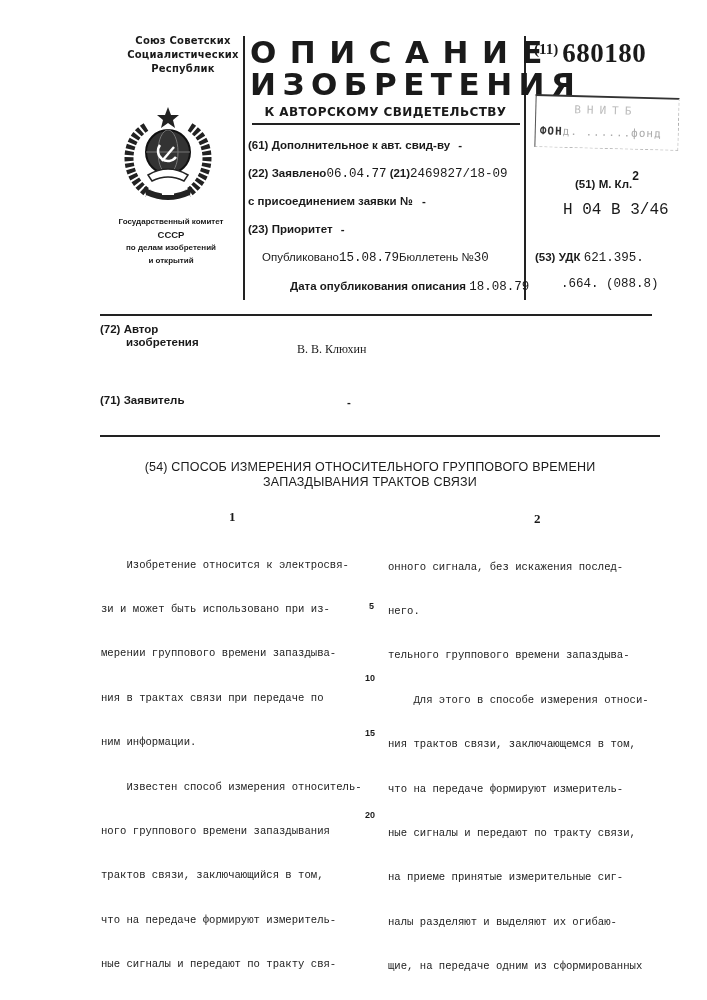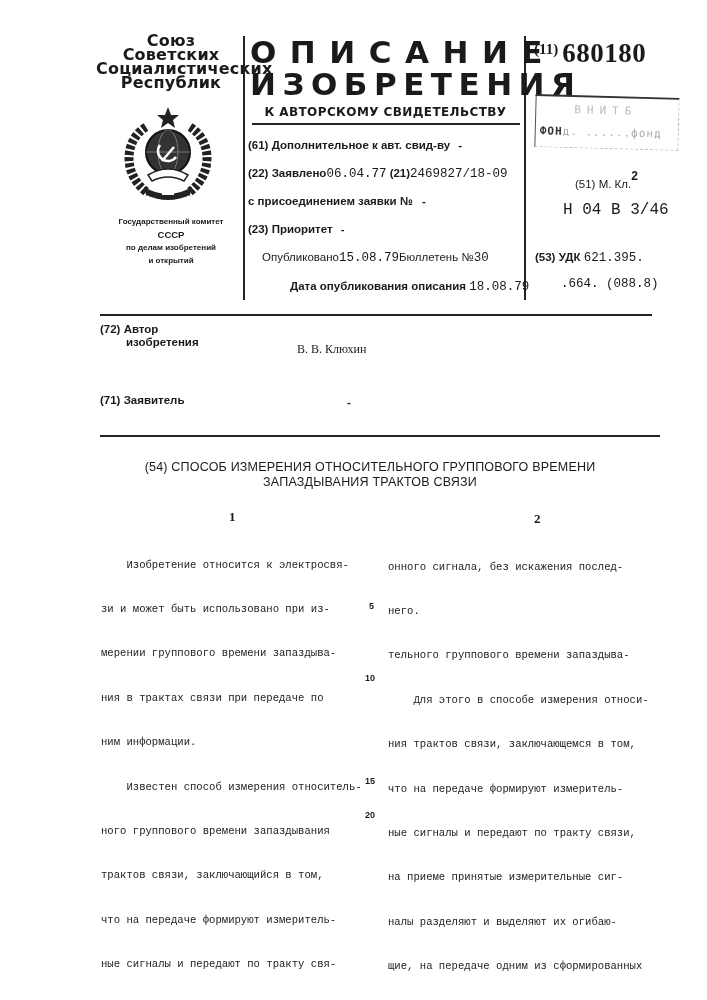--- a/index.html
+++ b/index.html
@@ -1,20 +1,20 @@
 <!DOCTYPE html>
 <html><head>
   <meta charset="utf-8">
   <style>
     html, body { margin: 0; padding: 0; background: #ffffff; }
     body { width: 707px; height: 1000px; position: relative; overflow: hidden; color: #1a1a1a; font-family: "Liberation Serif", serif; }
     .abs { position: absolute; }
 
     
-    .union { left: 96px; top: 34px; width: 150px; text-align: center; font-family: "DejaVu Sans", sans-serif; font-weight: bold; font-size: 16px; line-height: 14px; letter-spacing: 0.2px; }
+    .union { left: 108px; top: 34px; width: 150px; text-align: center; font-family: "DejaVu Sans", sans-serif; font-weight: bold; font-size: 10px; line-height: 14px; letter-spacing: 0.2px; }
     .emblem { left: 118px; top: 105px; width: 100px; height: 100px; }
     .committee { left: 96px; top: 215px; width: 150px; text-align: center; font-family: Liberation Sans, sans-serif; font-weight: bold; font-size: 8px; line-height: 13px; }
 
     .vline1 { left: 243px; top: 36px; width: 2px; height: 264px; background: #222; }
     .vline2 { left: 524px; top: 36px; width: 2px; height: 264px; background: #222; }
 
     
     .title1, .title2 { left: 250px; width: 272px; font-family: "DejaVu Sans", sans-serif; font-weight: bold; font-size: 31px; letter-spacing: 9px; line-height: 32px; white-space: nowrap; }
     .title1 { top: 36px; letter-spacing: 13.5px; }
     .title2 { top: 68px; letter-spacing: 6.5px; }
@@ -130,21 +130,21 @@
   <span class="code">(11)</span>
   <span class="num">680180</span>
 </div>
 
 <div class="abs stamp">
   <span class="st1">ВНИТБ</span>
   <span class="st2"><b>ФОН</b><span>д. ......фонд</span></span>
 </div>
 
 <div class="abs field" style="left:535px; top:172px; font-weight:normal;">
-  <span style="font-weight:normal;padding-left:40px;">(51) М. Кл.</span><sup style="font-size:12px; font-weight:bold; position:relative; top:-3px;">2</sup>
+  <span style="font-weight:bold;padding-left:40px;">(51) М. Кл.</span><sup style="font-size:12px; font-weight:bold; position:relative; top:-3px;">2</sup>
 </div>
 <div class="abs mono" style="left:563px; top:201px; font-size:16px;">H 04 B 3/46</div>
 
 <div class="abs field" style="left:535px; top:251px;">
   <span>(53) УДК</span>
   <span class="mono">621.395.</span>
 </div>
 <div class="abs mono" style="left:561px; top:277px; font-size:12.5px;">.664. (088.8)</div>
 
 <div class="abs hr" style="left:100px; top:314px; width:552px;"></div>
@@ -189,21 +189,21 @@
   
   
   
   
   
   
 </div>
 
 <div class="abs linenum" style="left:369px; top:601px;">5</div>
 <div class="abs linenum" style="left:365px; top:673px;">10</div>
-<div class="abs linenum" style="left:365px; top:776px;">15</div>
+<div class="abs linenum" style="left:365px; top:728px;">15</div>
 <div class="abs linenum" style="left:365px; top:810px;">20</div>
 
 <div class="abs col" style="left:388px; top:530px;">
   <div>онного сигнала, без искажения послед-</div>
   <div>него.</div>
   <div>тельного группового времени запаздыва-</div>
   <div>    Для этого в способе измерения относи-</div>
   <div>ния трактов связи, заключающемся в том,</div>
   <div>что на передаче формируют измеритель-</div>
   <div>ные сигналы и передают по тракту связи,</div>

